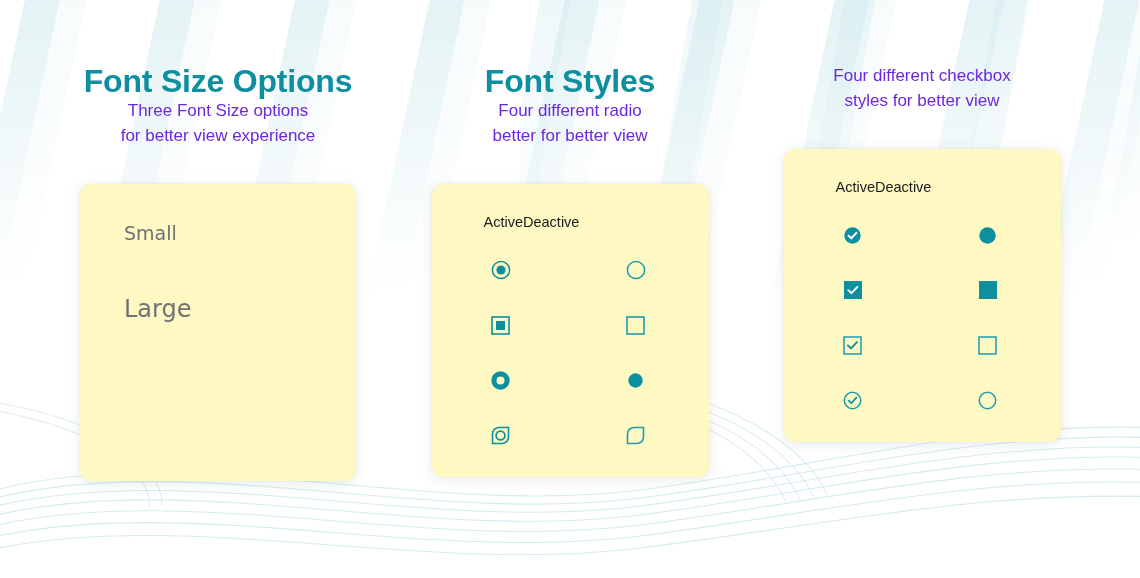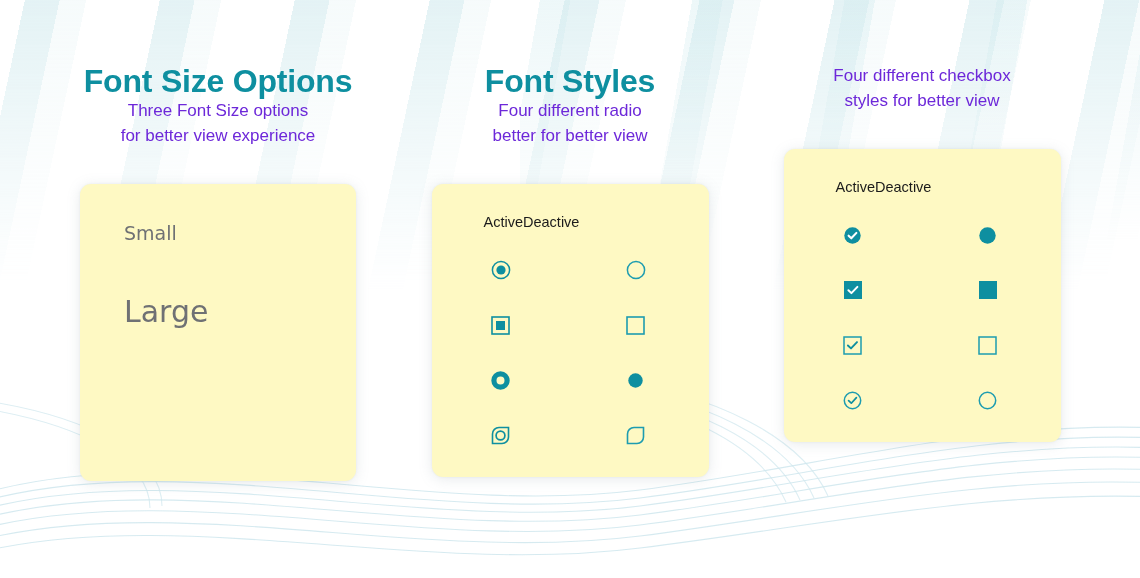--- a/index.html
+++ b/index.html
@@ -123,21 +123,21 @@
   }
 
   
   .fs-item {
     color: #6f7174;
     font-family: "DejaVu Sans", sans-serif;
     line-height: 1;
   }
   .fs-small  { font-size: 19px; margin-bottom: 54px; }
   .fs-medium { font-size: 21px; margin-bottom: 53px; }
-  .fs-large  { font-size: 30px; }
+  .fs-large  { font-size: 24px; }
 
   
   .opt-head {
     display: flex;
     padding: 0 22px 0 18px;
     margin-bottom: 26px;
   }
   .opt-head span {
     color: #1b1b1b;
     font-size: 14.5px;

